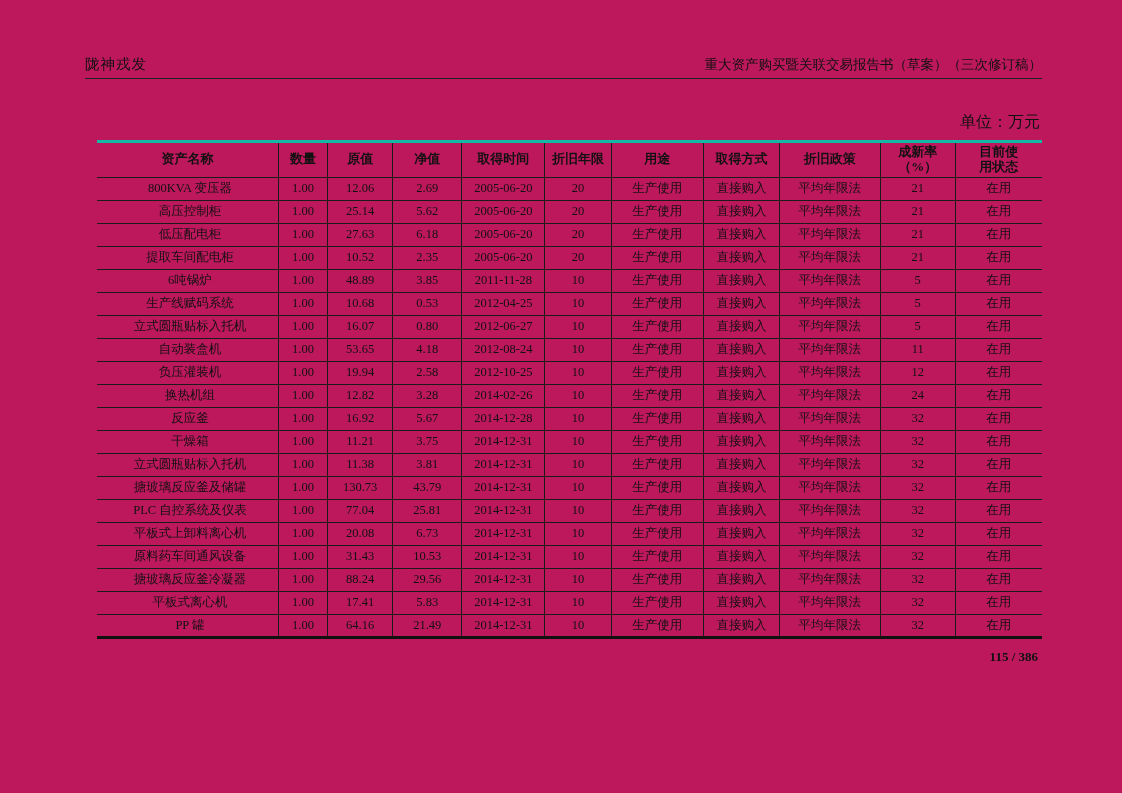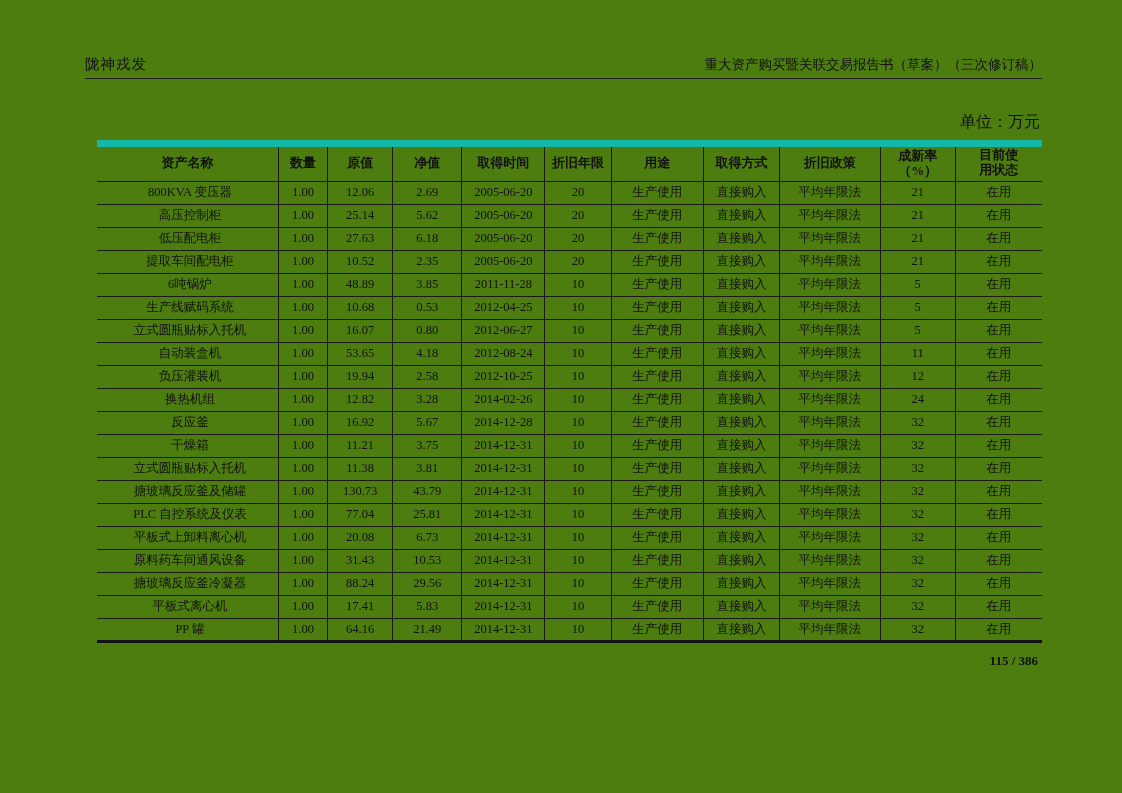--- a/index.html
+++ b/index.html
@@ -2,21 +2,21 @@
 <html><head>
 <meta charset="utf-8">
 <style>
   * { margin: 0; padding: 0; box-sizing: border-box; }
   html, body { background: #e8e8e8; }
   .page {
     position: relative;
     width: 1122px;
     height: 793px;
     margin: 0 auto;
-    background: #4d7c0f;
+    background: #be185d;
     font-family: "Liberation Serif", "DejaVu Serif", serif;
     color: #111111;
     overflow: hidden;
   }
   .content {
     position: absolute;
     left: 85px;
     right: 80px;
     top: 55px;
   }
@@ -34,31 +34,31 @@
     text-align: right;
     font-size: 16px;
     padding-right: 2px;
   }
   table.asset-table {
     margin-top: 7px;
     margin-left: 12px;
     width: 945px;
     border-collapse: collapse;
     table-layout: fixed;
-    border-top: 7px solid #14b8a6;
+    border-top: 3px solid #14b8a6;
     border-bottom: 3px solid #111111;
   }
   .asset-table tr { border-bottom: 1px solid #1a1a1a; }
   .asset-table th, .asset-table td {
     border-right: 1px solid #1a1a1a;
     vertical-align: middle;
     overflow: hidden;
     white-space: nowrap;
   }
-  .asset-table th:last-child, .asset-table td:last-child { border-right: none; font-family: Liberation Mono, monospace; }
+  .asset-table th:last-child, .asset-table td:last-child { border-right: none; }
   .asset-table th {
     font-weight: bold;
     font-size: 13px;
     text-align: center;
     height: 34px;
     white-space: pre-line;
     line-height: 1.15;
     padding: 2px 2px;
   }
   .asset-table td {

